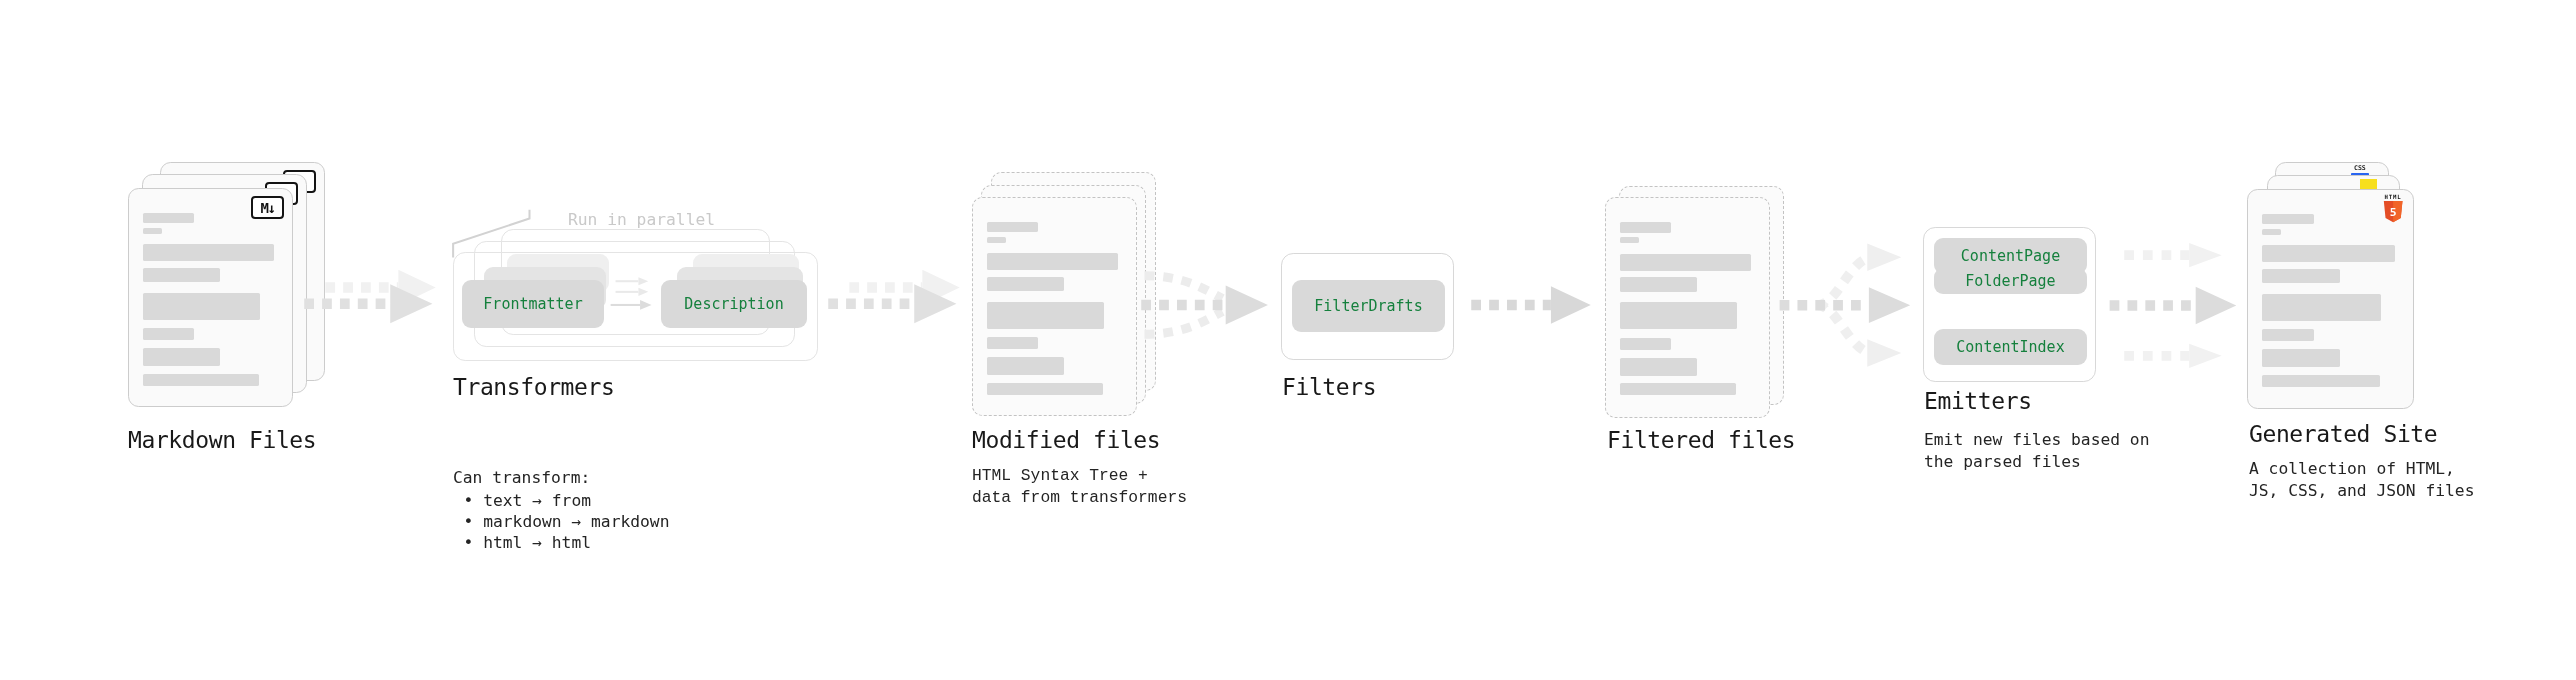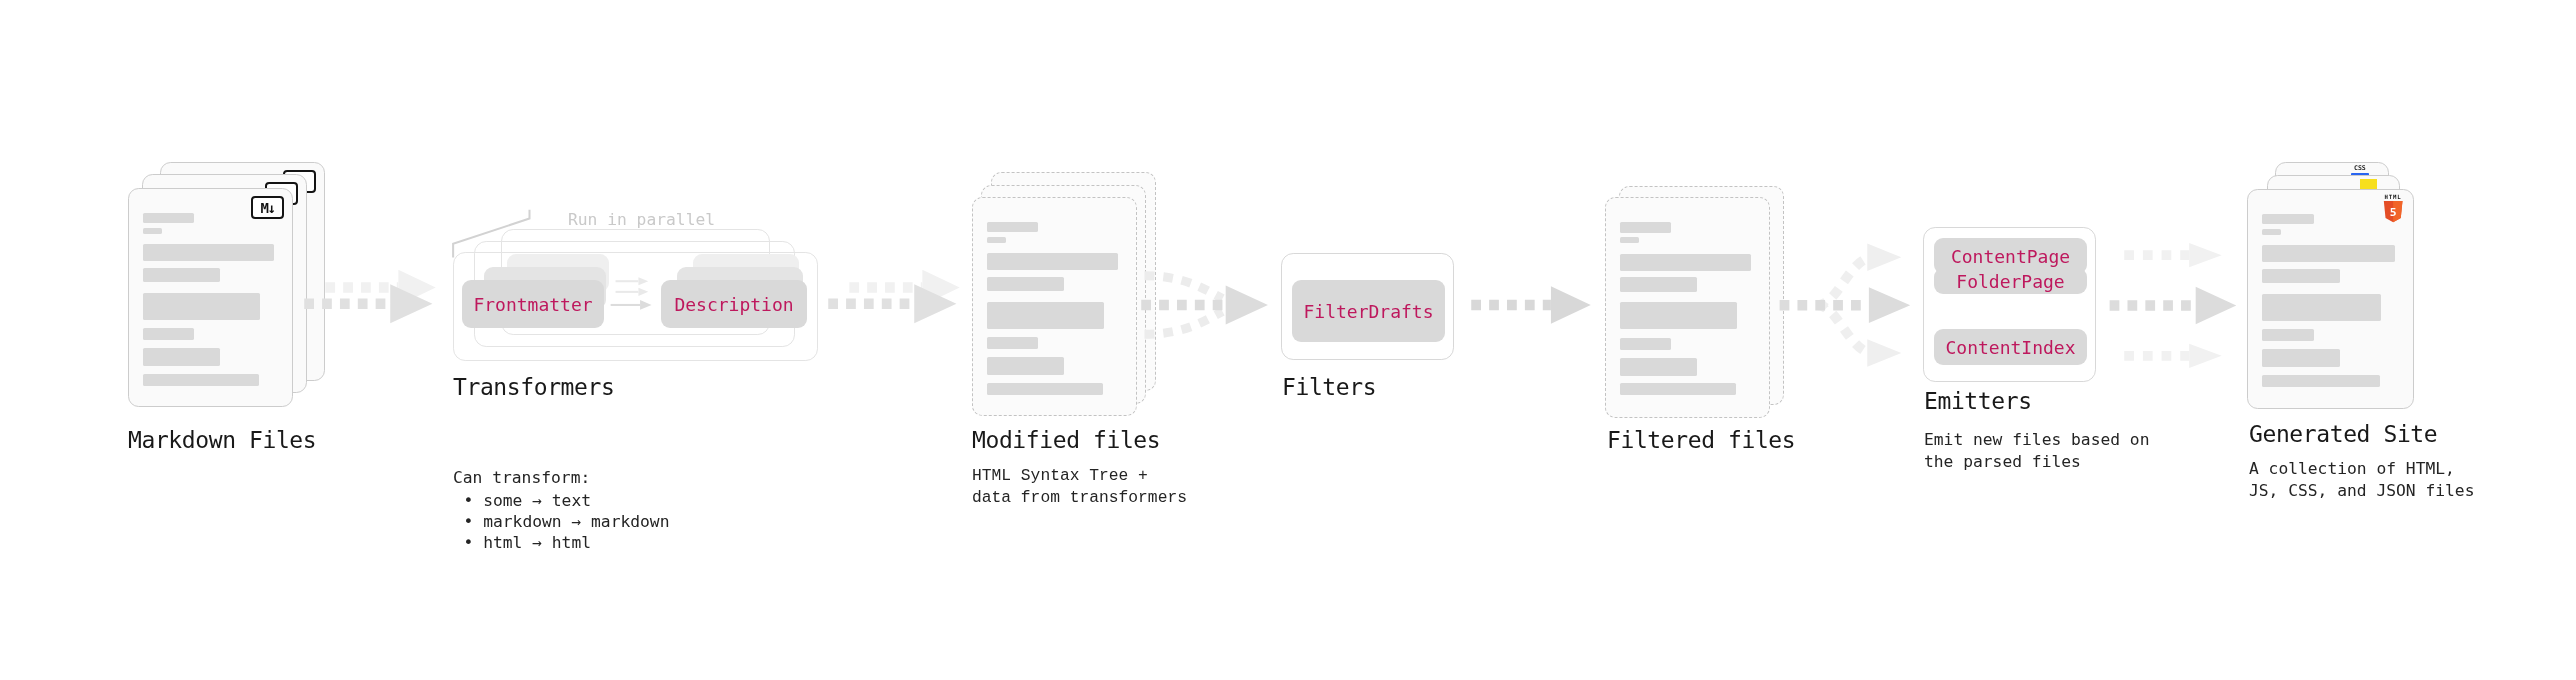--- a/index.html
+++ b/index.html
@@ -35,21 +35,21 @@
   .html5-badge .word{font-size:5.7px;font-weight:bold;letter-spacing:0.8px;color:#141414;line-height:7.3px;}
 
   
   .outline-box{position:absolute;border:1.6px solid #e4e4e4;border-radius:12.2px;box-sizing:border-box;}
   .solid-box{position:absolute;border:1.6px solid #d8d8d8;border-radius:12.2px;background:#ffffff;box-sizing:border-box;}
 
   
   .pill{
     position:absolute;background:#d9d9d9;border-radius:9px;
     display:flex;align-items:center;justify-content:center;
-    font-size:18px;color:#be185d;white-space:nowrap;
+    font-size:15px;color:#15803d;white-space:nowrap;
   }
   .pill.ghost1{background:#e4e4e4;}
   .pill.ghost2{background:#efefef;}
 
   
   .stage-title{position:absolute;font-size:23px;font-weight:500;color:#191919;letter-spacing:-0.4px;white-space:nowrap;}
   .stage-desc{position:absolute;font-size:16.3px;line-height:22px;color:#242424;white-space:pre-line;}
   .annotation{position:absolute;font-size:16.3px;color:#c9c9c9;white-space:nowrap;}
   .bullet-block{position:absolute;font-size:16.3px;color:#242424;}
   .bullet-block .subtitle{line-height:22px;margin-bottom:0.8px;}
@@ -114,21 +114,21 @@
       <polygon points="38,33 52,39 38,45" fill="#dcdcdc"></polygon>
   </svg>
 
   <div class="pill ghost2" style="left:693px;top:254px;width:106px;height:38px;"></div>
   <div class="pill ghost1" style="left:677px;top:267px;width:126px;height:42px;"></div>
   <div class="pill" style="left:661px;top:280px;width:146px;height:48px;">Description</div>
 
   <div class="stage-title" style="left:453px;top:374px;">Transformers</div>
   <div class="bullet-block" style="left:453px;top:419px;margin-top:48px;">
     <div class="subtitle">Can transform:</div>
-    <div class="bullet-line">• some → text</div>
+    <div class="bullet-line">• text → from</div>
     <div class="bullet-line">• markdown → markdown</div>
     <div class="bullet-line">• html → html</div>
   </div>
 
   <svg class="abs" style="left:825px;top:268px;" width="142" height="57" viewBox="0 0 175 70">
     <g>
       <line x1="30" y1="24" x2="120" y2="24" stroke="#f1f1f1" stroke-width="13" stroke-dasharray="12 10"></line>
       <polygon points="120,2 166,24 120,46" fill="#f1f1f1"></polygon>
     </g>
     <g>
@@ -156,21 +156,21 @@
 data from transformers</div>
 
   <svg class="abs" style="left:1138px;top:248px;" width="134" height="114" viewBox="0 0 165 140">
     <path d="M 8 34 C 55 34, 78 48, 104 62" fill="none" stroke="#ececec" stroke-width="11" stroke-dasharray="12 11"></path>
     <path d="M 8 106 C 55 106, 78 92, 104 78" fill="none" stroke="#ececec" stroke-width="11" stroke-dasharray="12 11"></path>
     <line x1="4" y1="70" x2="108" y2="70" stroke="#dcdcdc" stroke-width="13" stroke-dasharray="12 10"></line>
     <polygon points="108,46 160,70 108,94" fill="#dcdcdc"></polygon>
   </svg>
 
   <div class="solid-box" style="left:1281px;top:253px;width:173px;height:107px;"></div>
-  <div class="pill" style="left:1292px;top:280px;width:153px;height:62px;">FilterDrafts</div>
+  <div class="pill" style="left:1292px;top:280px;width:153px;height:52px;">FilterDrafts</div>
   <div class="stage-title" style="left:1282px;top:374px;">Filters</div>
 
   <svg class="abs" style="left:1468px;top:283px;" width="126" height="44" viewBox="0 0 155 54">
     <line x1="4" y1="27" x2="102" y2="27" stroke="#d8d8d8" stroke-width="13" stroke-dasharray="12 10"></line>
     <polygon points="102,4 151,27 102,50" fill="#d8d8d8"></polygon>
   </svg>
 
   <div class="abs" style="left:1605px;top:186px;width:187px;height:244px;">
     <div class="file-card dashed" style="left:14px;top:0;"></div>
     <div class="file-card dashed" style="left:0;top:11.4px;height:221px;">

